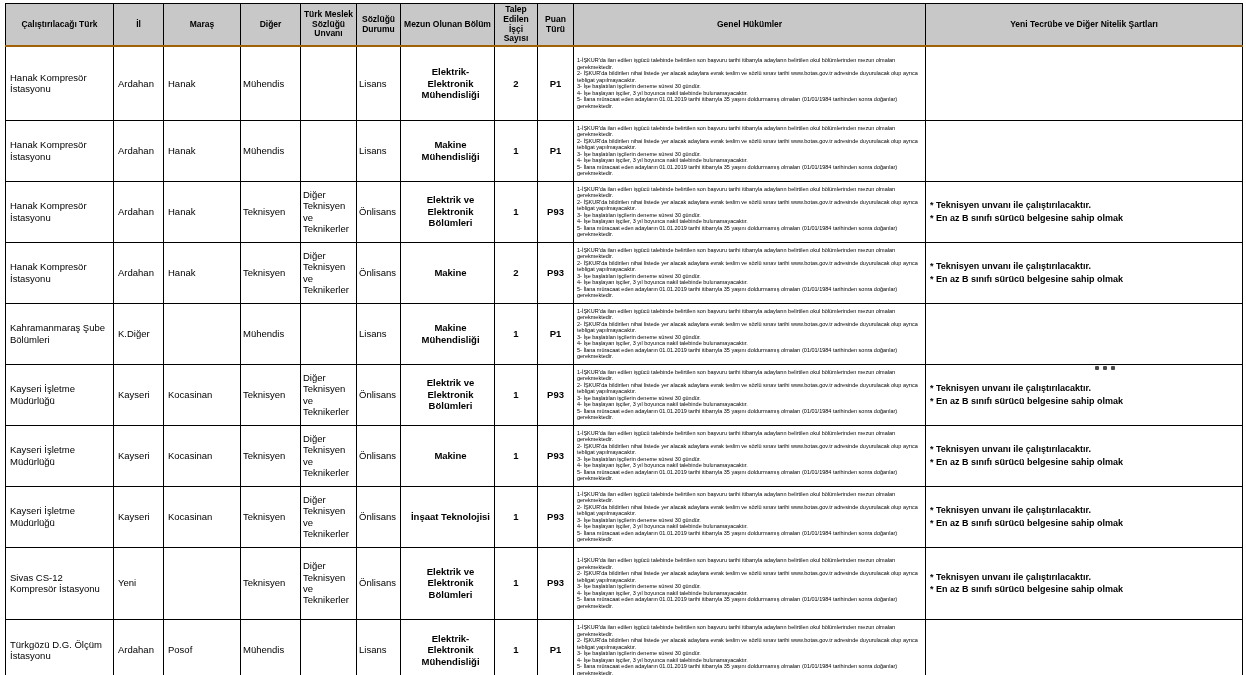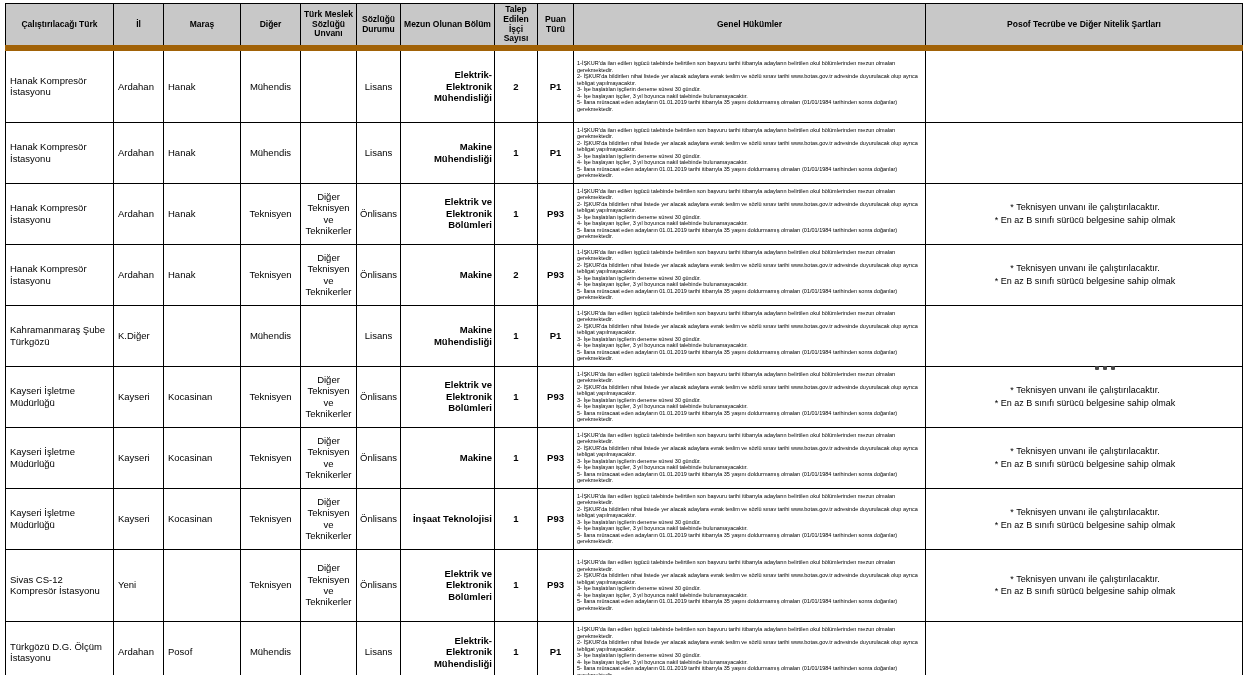--- a/index.html
+++ b/index.html
@@ -30,43 +30,43 @@
     padding: 1px 2px;
     overflow: hidden;
   }
   thead th {
     background: #c8c8c8;
     font-size: 8.5px;
     font-weight: bold;
     text-align: center;
     height: 30px;
     line-height: 1.15;
-    border-bottom: 6px solid #a16207;
+    border-bottom: 2px solid #a16207;
   }
   tbody tr { height: 61px; }
   tbody tr:nth-child(1) { height: 74px; }
   tbody tr:nth-child(9) { height: 72px; }
   tbody tr:nth-child(10) { height: 62px; }
 
   tbody td { font-size: 9.5px; line-height: 1.2; background: #fff; }
   tbody td.c0, tbody td.c1, tbody td.c2 { text-align: left; padding-left: 4px; }
-  tbody td.c3, tbody td.c4, tbody td.c5 { text-align: center; }
-  tbody td.c6 { text-align: right; font-weight: bold; padding-left: 8px; }
+  tbody td.c3, tbody td.c4, tbody td.c5 { }
+  tbody td.c6 { text-align: center; font-weight: bold; padding-left: 8px; }
   tbody td.c7, tbody td.c8 { text-align: center; font-weight: bold; }
   tbody td.c9 {
     text-align: left;
     font-size: 5.5px;
     line-height: 1.18;
     white-space: pre-line;
     padding: 2px 3px;
     vertical-align: middle;
   }
   tbody td.c10 {
-    text-align: center;
-    font-weight: normal;
+    text-align: left;
+    font-weight: bold;
     font-size: 9px;
     line-height: 1.35;
     white-space: pre-line;
     padding-left: 4px;
   }
 
   .more-overlay {
     position: absolute;
     left: 1095px; top: 366px;
     display: flex; gap: 4px;
@@ -103,21 +103,21 @@
           <th class="c0">Çalıştırılacağı Türk</th>
           <th class="c1">İl</th>
           <th class="c2">Maraş</th>
           <th class="c3">Diğer</th>
           <th class="c4">Türk Meslek Sözlüğü Unvanı</th>
           <th class="c5">Sözlüğü Durumu</th>
           <th class="c6">Mezun Olunan Bölüm</th>
           <th class="c7">Talep Edilen İşçi Sayısı</th>
           <th class="c8">Puan Türü</th>
           <th class="c9">Genel Hükümler</th>
-          <th class="c10">Posof Tecrübe ve Diğer Nitelik Şartları</th>
+          <th class="c10">Yeni Tecrübe ve Diğer Nitelik Şartları</th>
         </tr>
       </thead>
     <tbody>
         <tr>
           <td class="c0">Hanak Kompresör İstasyonu</td>
           <td class="c1">Ardahan</td>
           <td class="c2">Hanak</td>
           <td class="c3">Mühendis</td>
           <td class="c4"></td>
           <td class="c5">Lisans</td>
@@ -178,21 +178,21 @@
           <td class="c8">P93</td>
           <td class="c9">1-İŞKUR'da ilan edilen işgücü talebinde belirtilen son başvuru tarihi itibarıyla adayların belirtilen okul bölümlerinden mezun olmaları gerekmektedir.
 2- İŞKUR'da bildirilen nihai listede yer alacak adaylara evrak teslim ve sözlü sınav tarihi www.botas.gov.tr adresinde duyurulacak olup ayrıca tebligat yapılmayacaktır.
 3- İşe başlatılan işçilerin deneme süresi 30 gündür.
 4- İşe başlayan işçiler, 3 yıl boyunca nakil talebinde bulunamayacaktır.
 5- İlana müracaat eden adayların 01.01.2019 tarihi itibarıyla 35 yaşını doldurmamış olmaları (01/01/1984 tarihinden sonra doğanlar) gerekmektedir.</td>
           <td class="c10">* Teknisyen unvanı ile çalıştırılacaktır.
 * En az B sınıfı sürücü belgesine sahip olmak</td>
         </tr>
         <tr>
-          <td class="c0">Kahramanmaraş Şube Türkgözü</td>
+          <td class="c0">Kahramanmaraş Şube Bölümleri</td>
           <td class="c1">K.Diğer</td>
           <td class="c2"></td>
           <td class="c3">Mühendis</td>
           <td class="c4"></td>
           <td class="c5">Lisans</td>
           <td class="c6">Makine Mühendisliği</td>
           <td class="c7">1</td>
           <td class="c8">P1</td>
           <td class="c9">1-İŞKUR'da ilan edilen işgücü talebinde belirtilen son başvuru tarihi itibarıyla adayların belirtilen okul bölümlerinden mezun olmaları gerekmektedir.
 2- İŞKUR'da bildirilen nihai listede yer alacak adaylara evrak teslim ve sözlü sınav tarihi www.botas.gov.tr adresinde duyurulacak olup ayrıca tebligat yapılmayacaktır.

